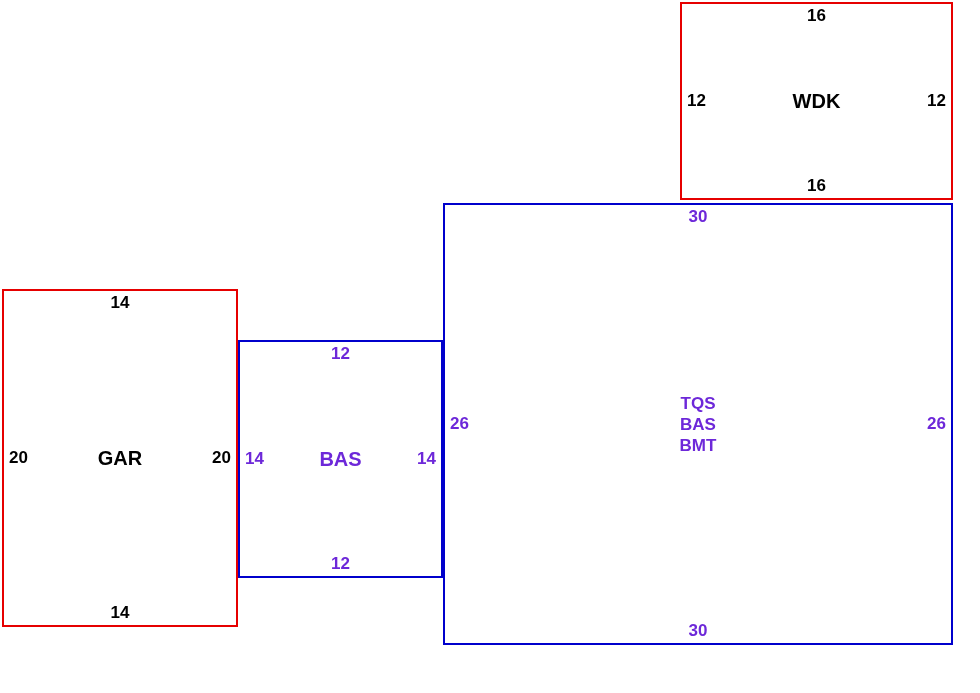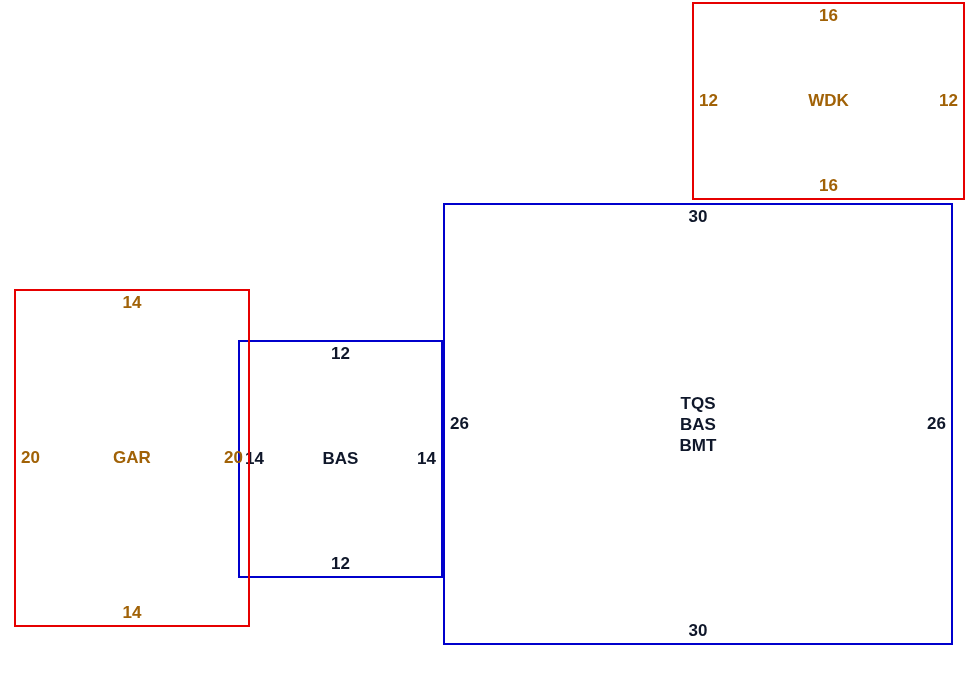--- a/index.html
+++ b/index.html
@@ -12,39 +12,39 @@
     height: 693px;
     background: #ffffff;
     overflow: hidden;
   }
 
   .room {
     position: absolute;
     border: 2px solid;
     background: transparent;
   }
-  .room.red  { border-color: #e60000; color: #a16207; margin-left: 12px; }
-  .room.blue { border-color: #0000cc; color: #0f172a; }
+  .room.red  { border-color: #e60000; color: #000000; }
+  .room.blue { border-color: #0000cc; color: #6d28d9; }
 
   .dim {
     position: absolute;
     font-size: 17px;
     font-weight: bold;
     white-space: nowrap;
   }
   .dim.top    { top: 2px; left: 0; right: 0; text-align: center; }
   .dim.bottom { bottom: 2px; left: 0; right: 0; text-align: center; }
   .dim.left   { left: 5px; top: 50%; transform: translateY(-50%); }
   .dim.right  { right: 5px; top: 50%; transform: translateY(-50%); }
 
   .room-label {
     position: absolute;
     top: 50%; left: 50%;
     transform: translate(-50%, -50%);
-    font-size: 17px;
+    font-size: 20px;
     font-weight: bold;
     white-space: nowrap;
   }
 
   .room-label-stack {
     position: absolute;
     top: 50%; left: 50%;
     transform: translate(-50%, -50%);
     font-size: 17px;
     font-weight: bold;

